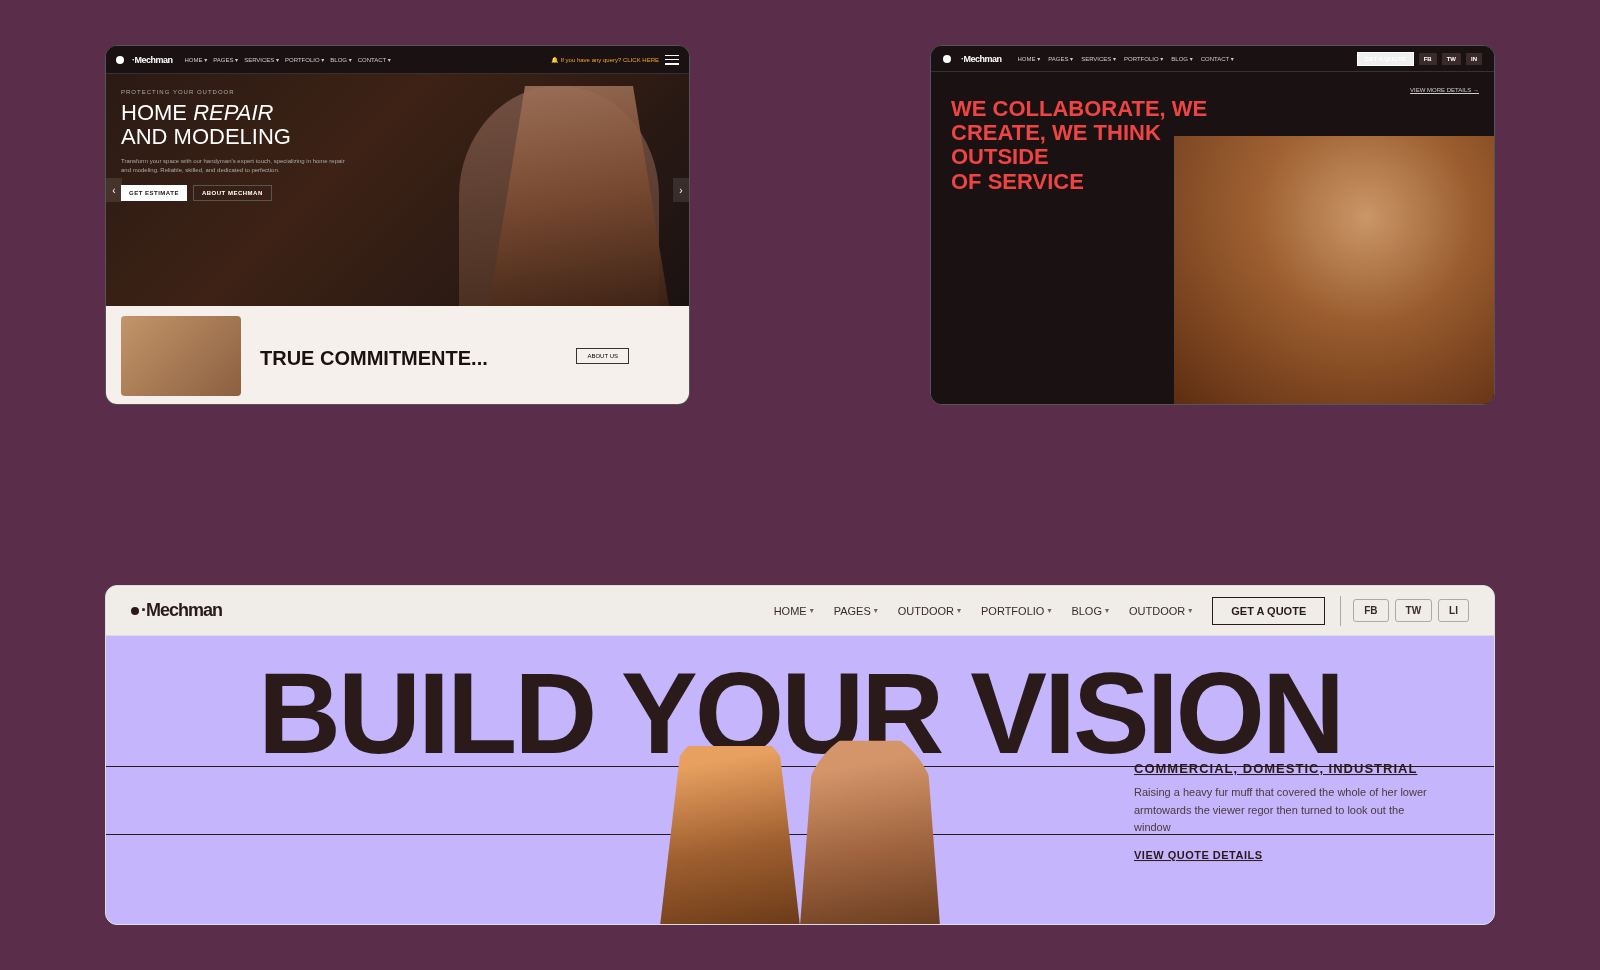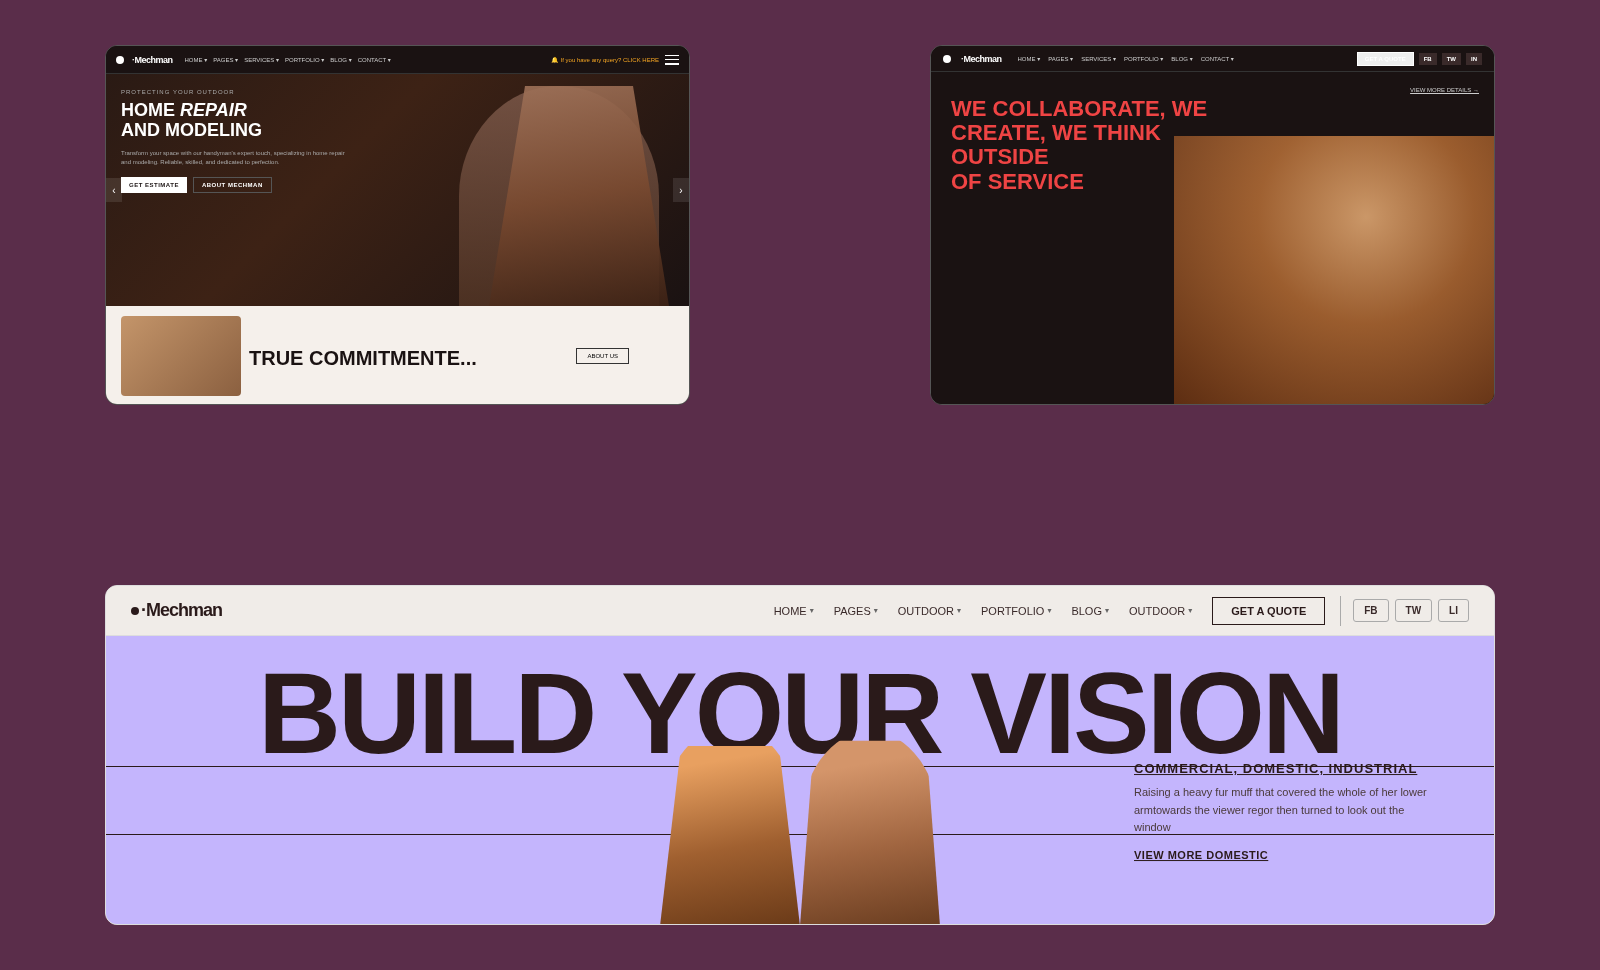--- a/index.html
+++ b/index.html
@@ -105,22 +105,22 @@
       top: 15px;
     }
     .tl-eyebrow {
       font-size: 6px;
       color: #aaa;
       letter-spacing: 1px;
       text-transform: uppercase;
       margin-bottom: 6px;
     }
     .tl-headline {
-      font-size: 18px;
-      font-weight: 700;
+      font-size: 22px;
+      font-weight: 400;
       color: #fff;
       line-height: 1.1;
       text-transform: uppercase;
       max-width: 260px;
     }
     .tl-subtext {
       font-size: 6px;
       color: #aaa;
       max-width: 230px;
       margin-top: 8px;
@@ -171,21 +171,21 @@
     .tl-arrow-left { left: 0; }
     .tl-arrow-right { right: 0; }
 
     .tl-bottom-strip {
       height: 100px;
       background: #f5f0eb;
       position: relative;
       display: flex;
       align-items: center;
       padding: 10px 15px;
-      gap: 8px;
+      gap: 19px;
       overflow: hidden;
     }
     .tl-bottom-img {
       width: 120px;
       height: 80px;
       background: linear-gradient(135deg, #c4956a 0%, #8b6040 100%);
       border-radius: 4px;
       flex-shrink: 0;
     }
     .tl-bottom-text-area {
@@ -666,16 +666,16 @@
     <div class="bl-line-bottom"></div>
 
     <div class="bl-persons">
       <div class="bl-person-1"></div>
       <div class="bl-person-2"></div>
     </div>
 
     <div class="bl-right-content">
       <div class="bl-right-subtitle">COMMERCIAL, DOMESTIC, INDUSTRIAL</div>
       <div class="bl-right-desc">Raising a heavy fur muff that covered the whole of her lower armtowards the viewer regor then turned to look out the window</div>
-      <div class="bl-view-more">VIEW MORE DOMESTIC</div>
+      <div class="bl-view-more">VIEW QUOTE DETAILS</div>
     </div>
   </div>
 </div>
 
 </body></html>

